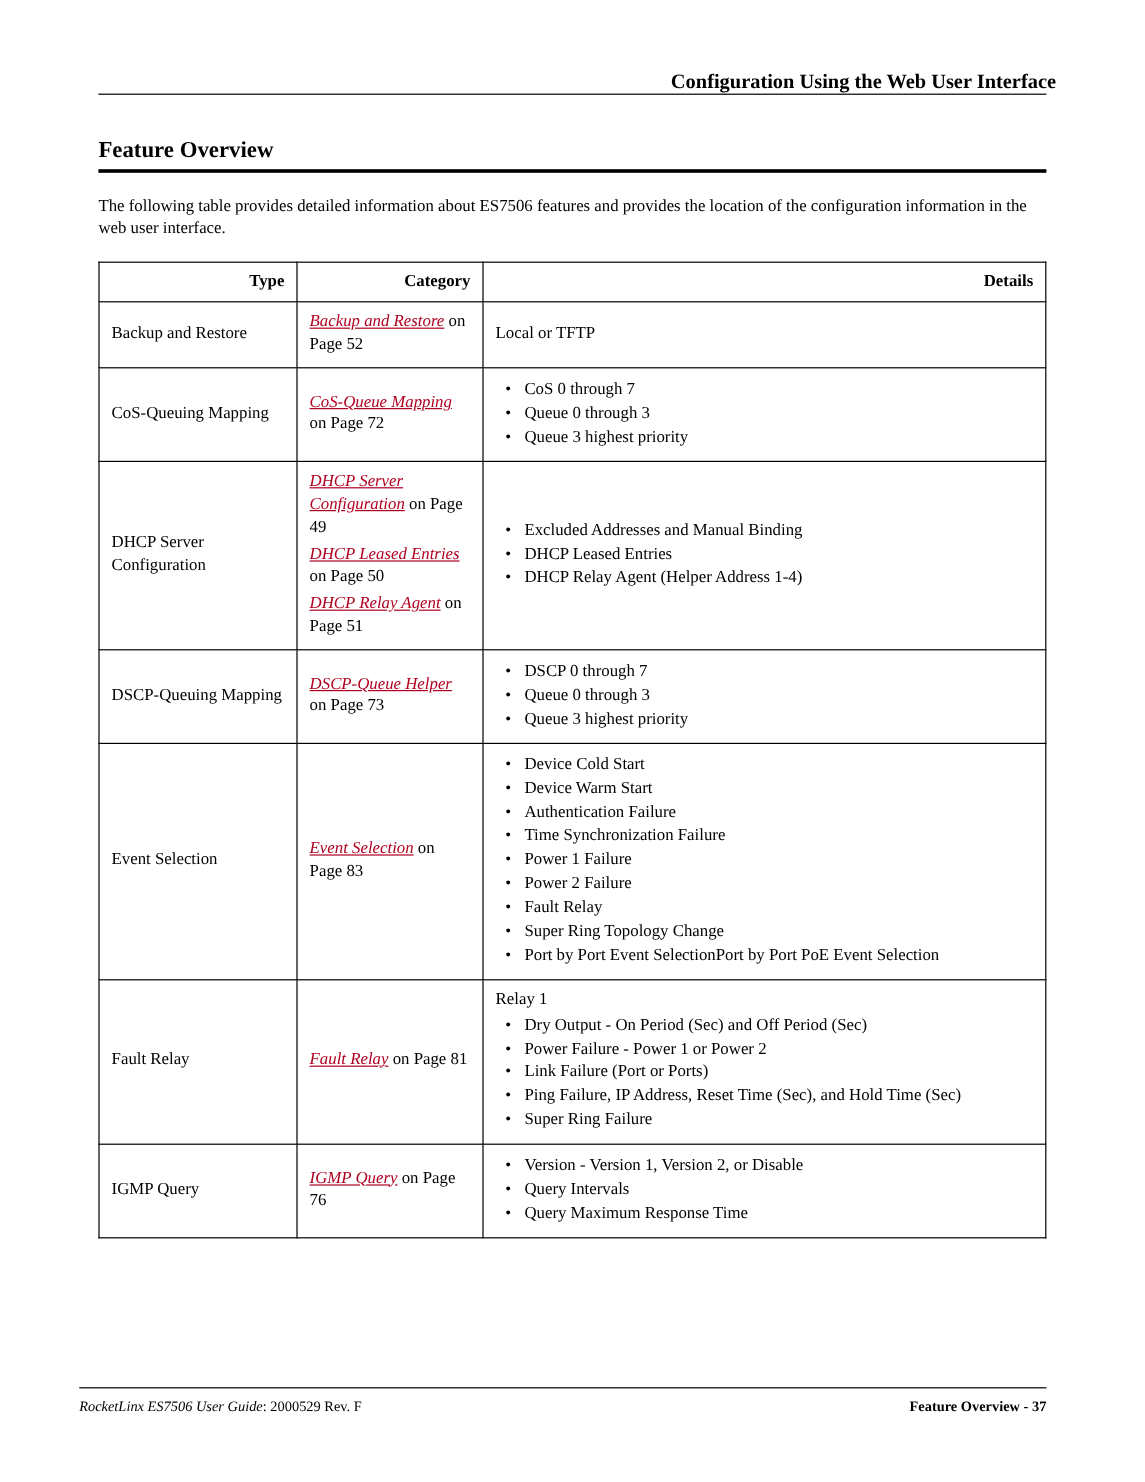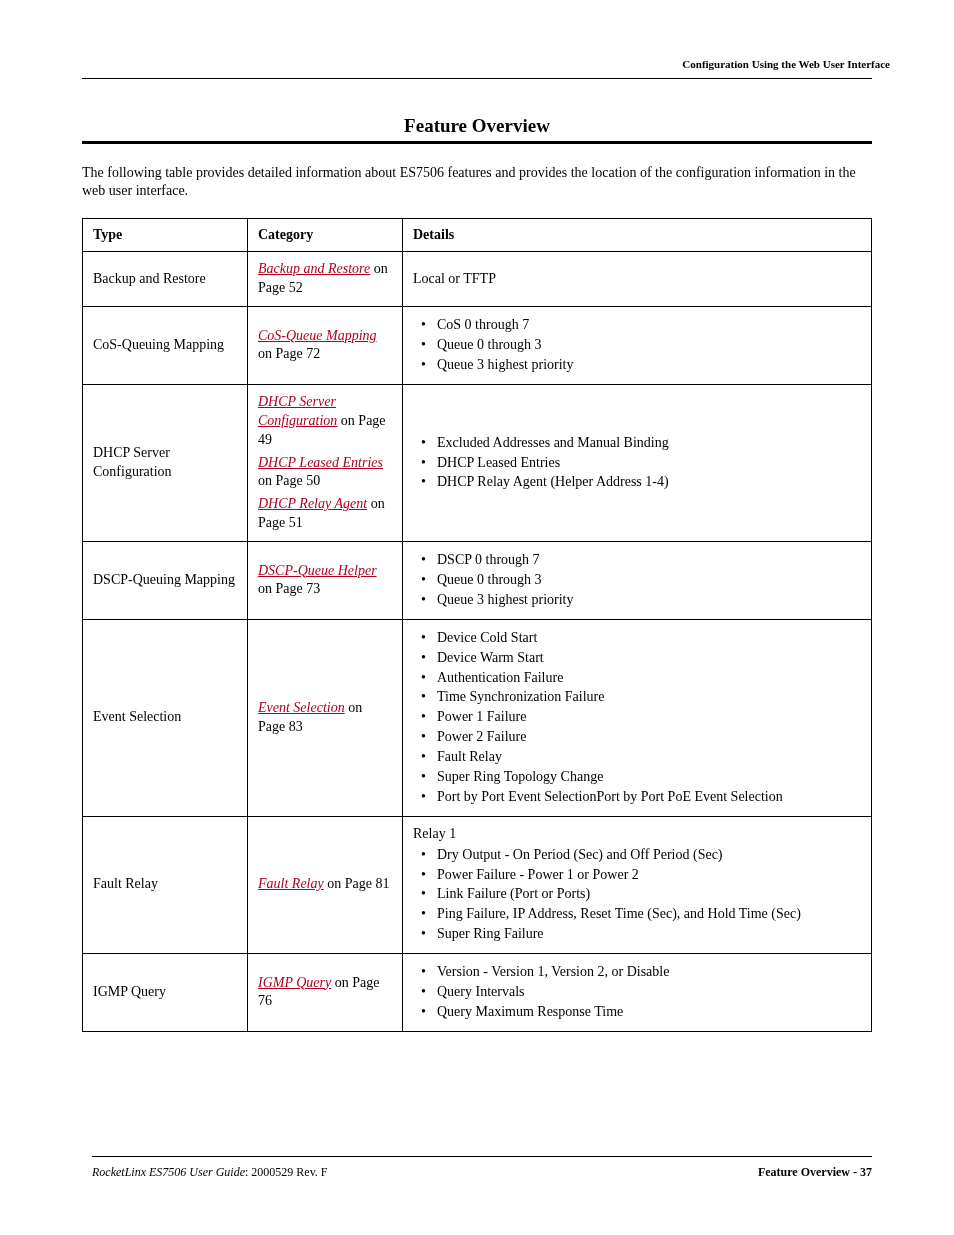--- a/index.html
+++ b/index.html
@@ -8,60 +8,59 @@
     background: #fff;
     color: #000;
     width: 954px;
     height: 1235px;
     position: relative;
     padding: 55px 82px 0 82px;
   }
   .header-right {
     position: absolute;
     top: 58px;
-    right: 64px;
-    font-size: 11px;
+    right: 74px;
+    font-size: 17px;
     font-weight: bold;
   }
   .header-rule {
     position: absolute;
     top: 78px;
     left: 82px;
     right: 82px;
     border-top: 1px solid #000;
   }
   .content {
     margin-top: 60px;
   }
   .section-title {
     font-size: 19px;
     font-weight: bold;
     margin-bottom: 4px;
-    text-align: center;
   }
   .thick-rule {
     border: none;
     border-top: 3px solid #000;
     margin-bottom: 20px;
   }
   .intro {
     font-size: 14px;
     line-height: 1.3;
     margin-bottom: 18px;
   }
   table.features {
     border-collapse: collapse;
     width: 100%;
     font-size: 14px;
   }
   table.features th {
     border: 1px solid #000;
     padding: 8px 10px;
     font-weight: bold;
-    text-align: left;
+    text-align: right;
     vertical-align: middle;
   }
   table.features td {
     border: 1px solid #000;
     padding: 8px 10px;
     vertical-align: middle;
     line-height: 1.35;
   }
   .col-type { width: 165px; }
   .col-cat { width: 155px; }
@@ -87,21 +86,21 @@
     font-size: 14px;
   }
   .pre-text {
     margin-bottom: 2px;
     padding-left: 0;
   }
   .cat-block { margin-bottom: 4px; }
   .cat-block:last-child { margin-bottom: 0; }
   .footer {
     position: absolute;
-    left: 92px;
+    left: 66px;
     right: 82px;
     bottom: 55px;
     font-size: 12px;
   }
   .footer-rule {
     border-top: 1px solid #000;
     margin-bottom: 8px;
   }
   .footer-row {
     display: flex;

